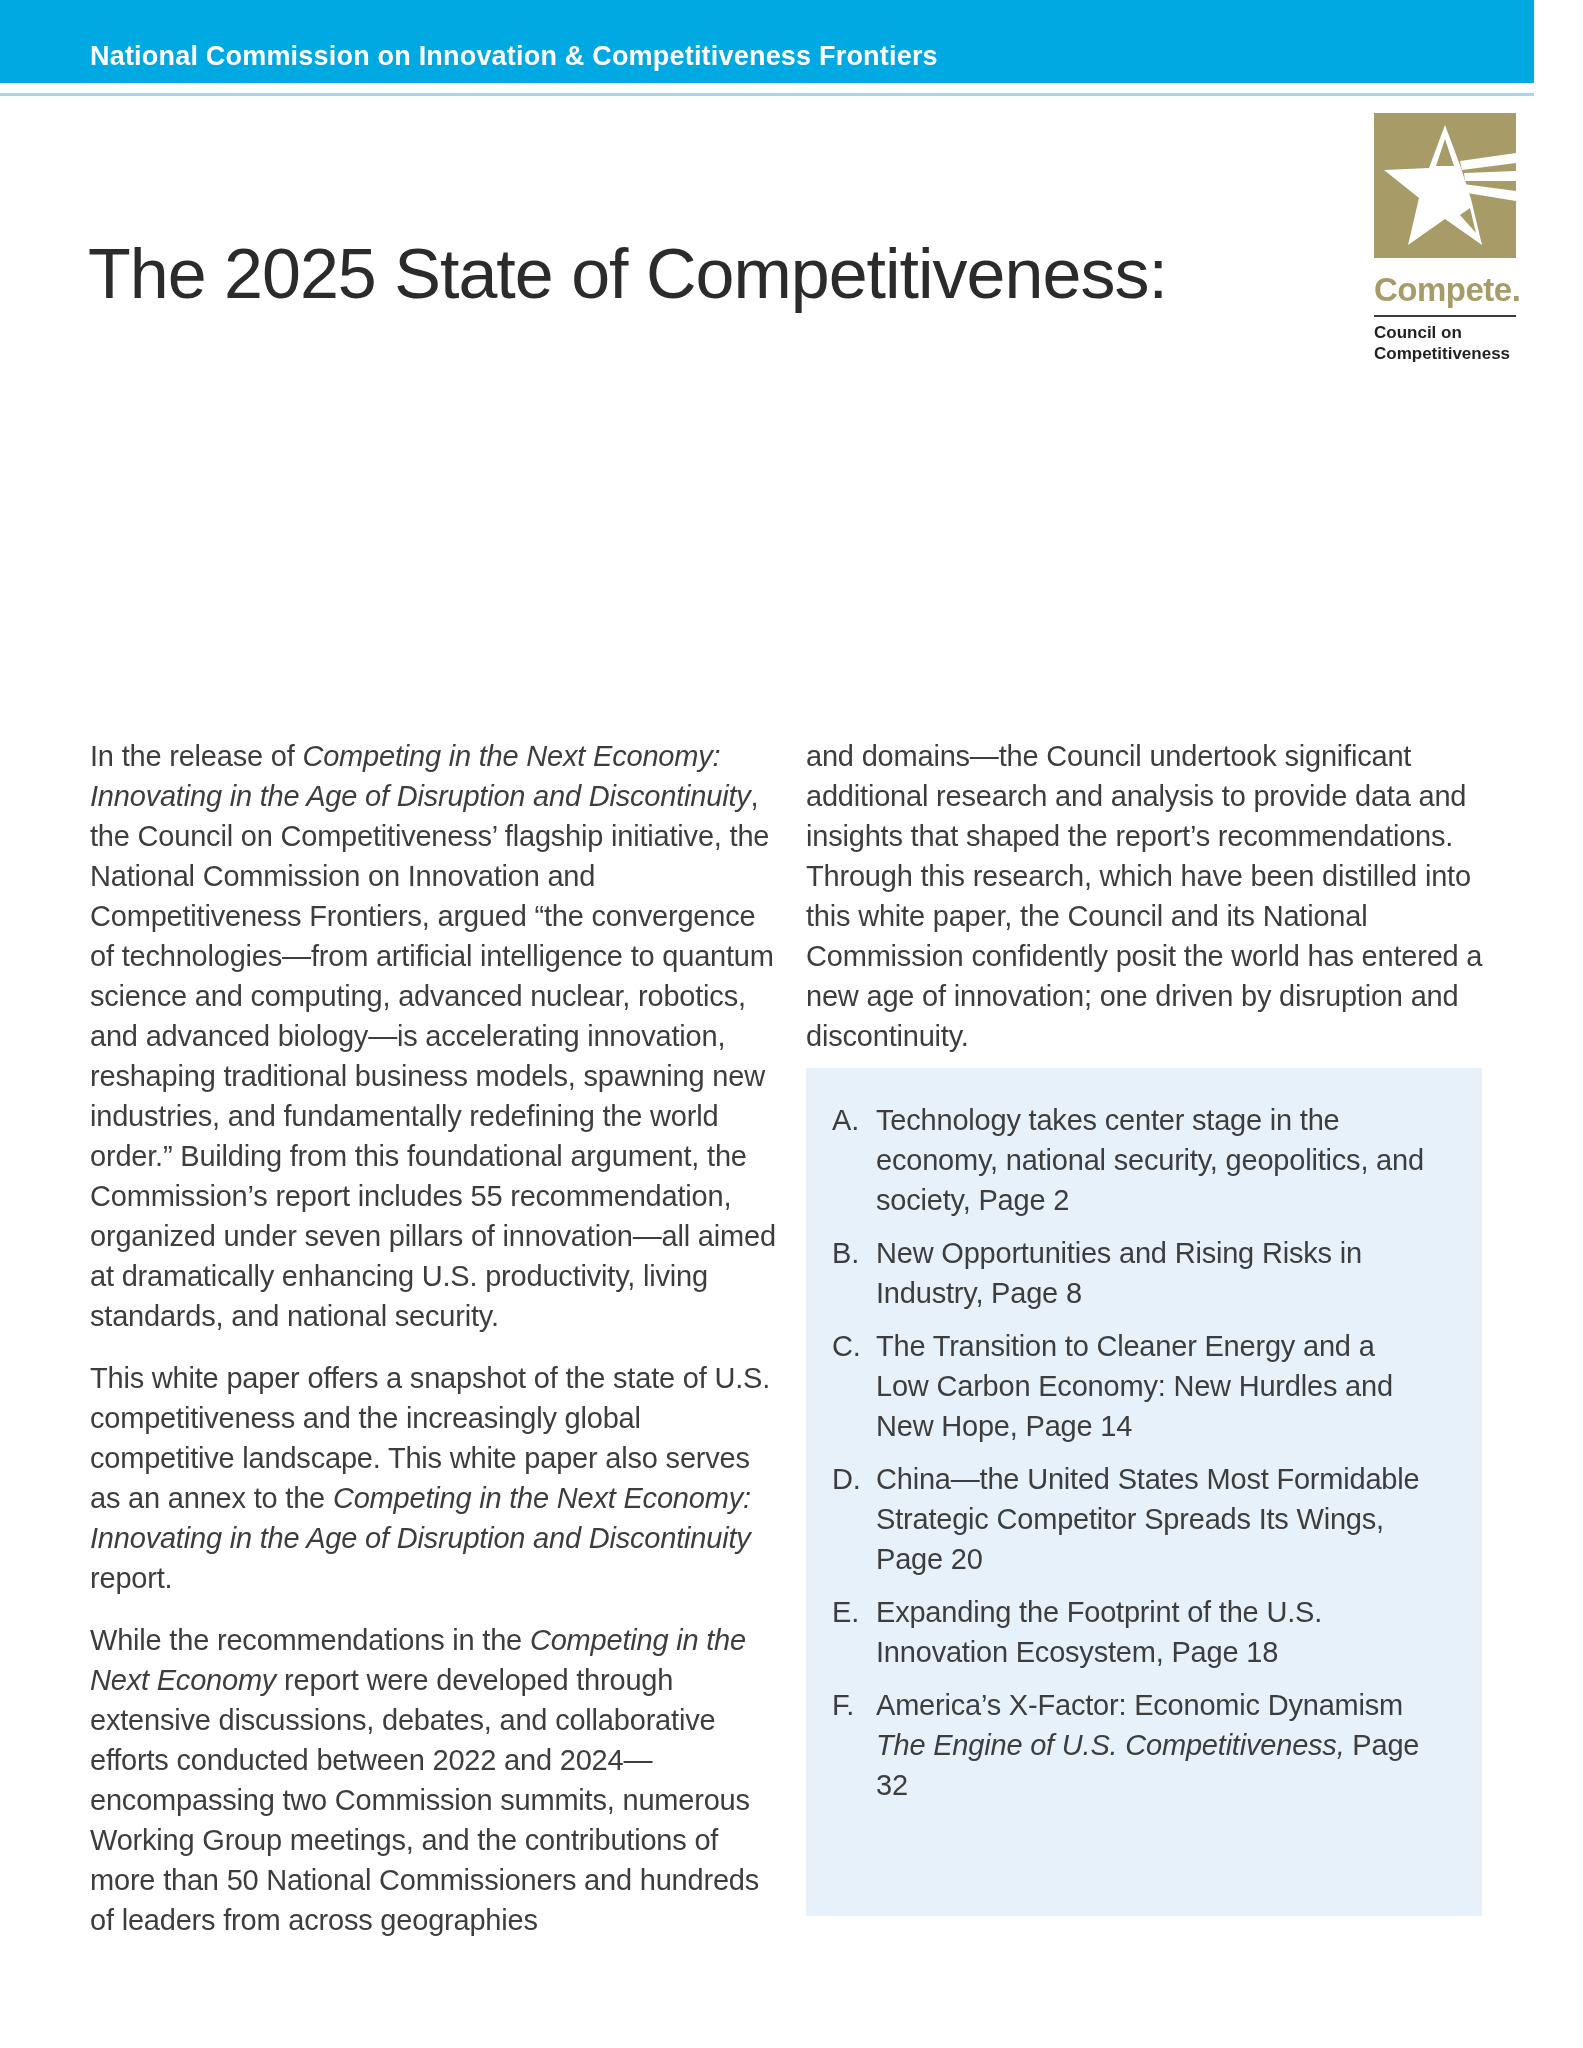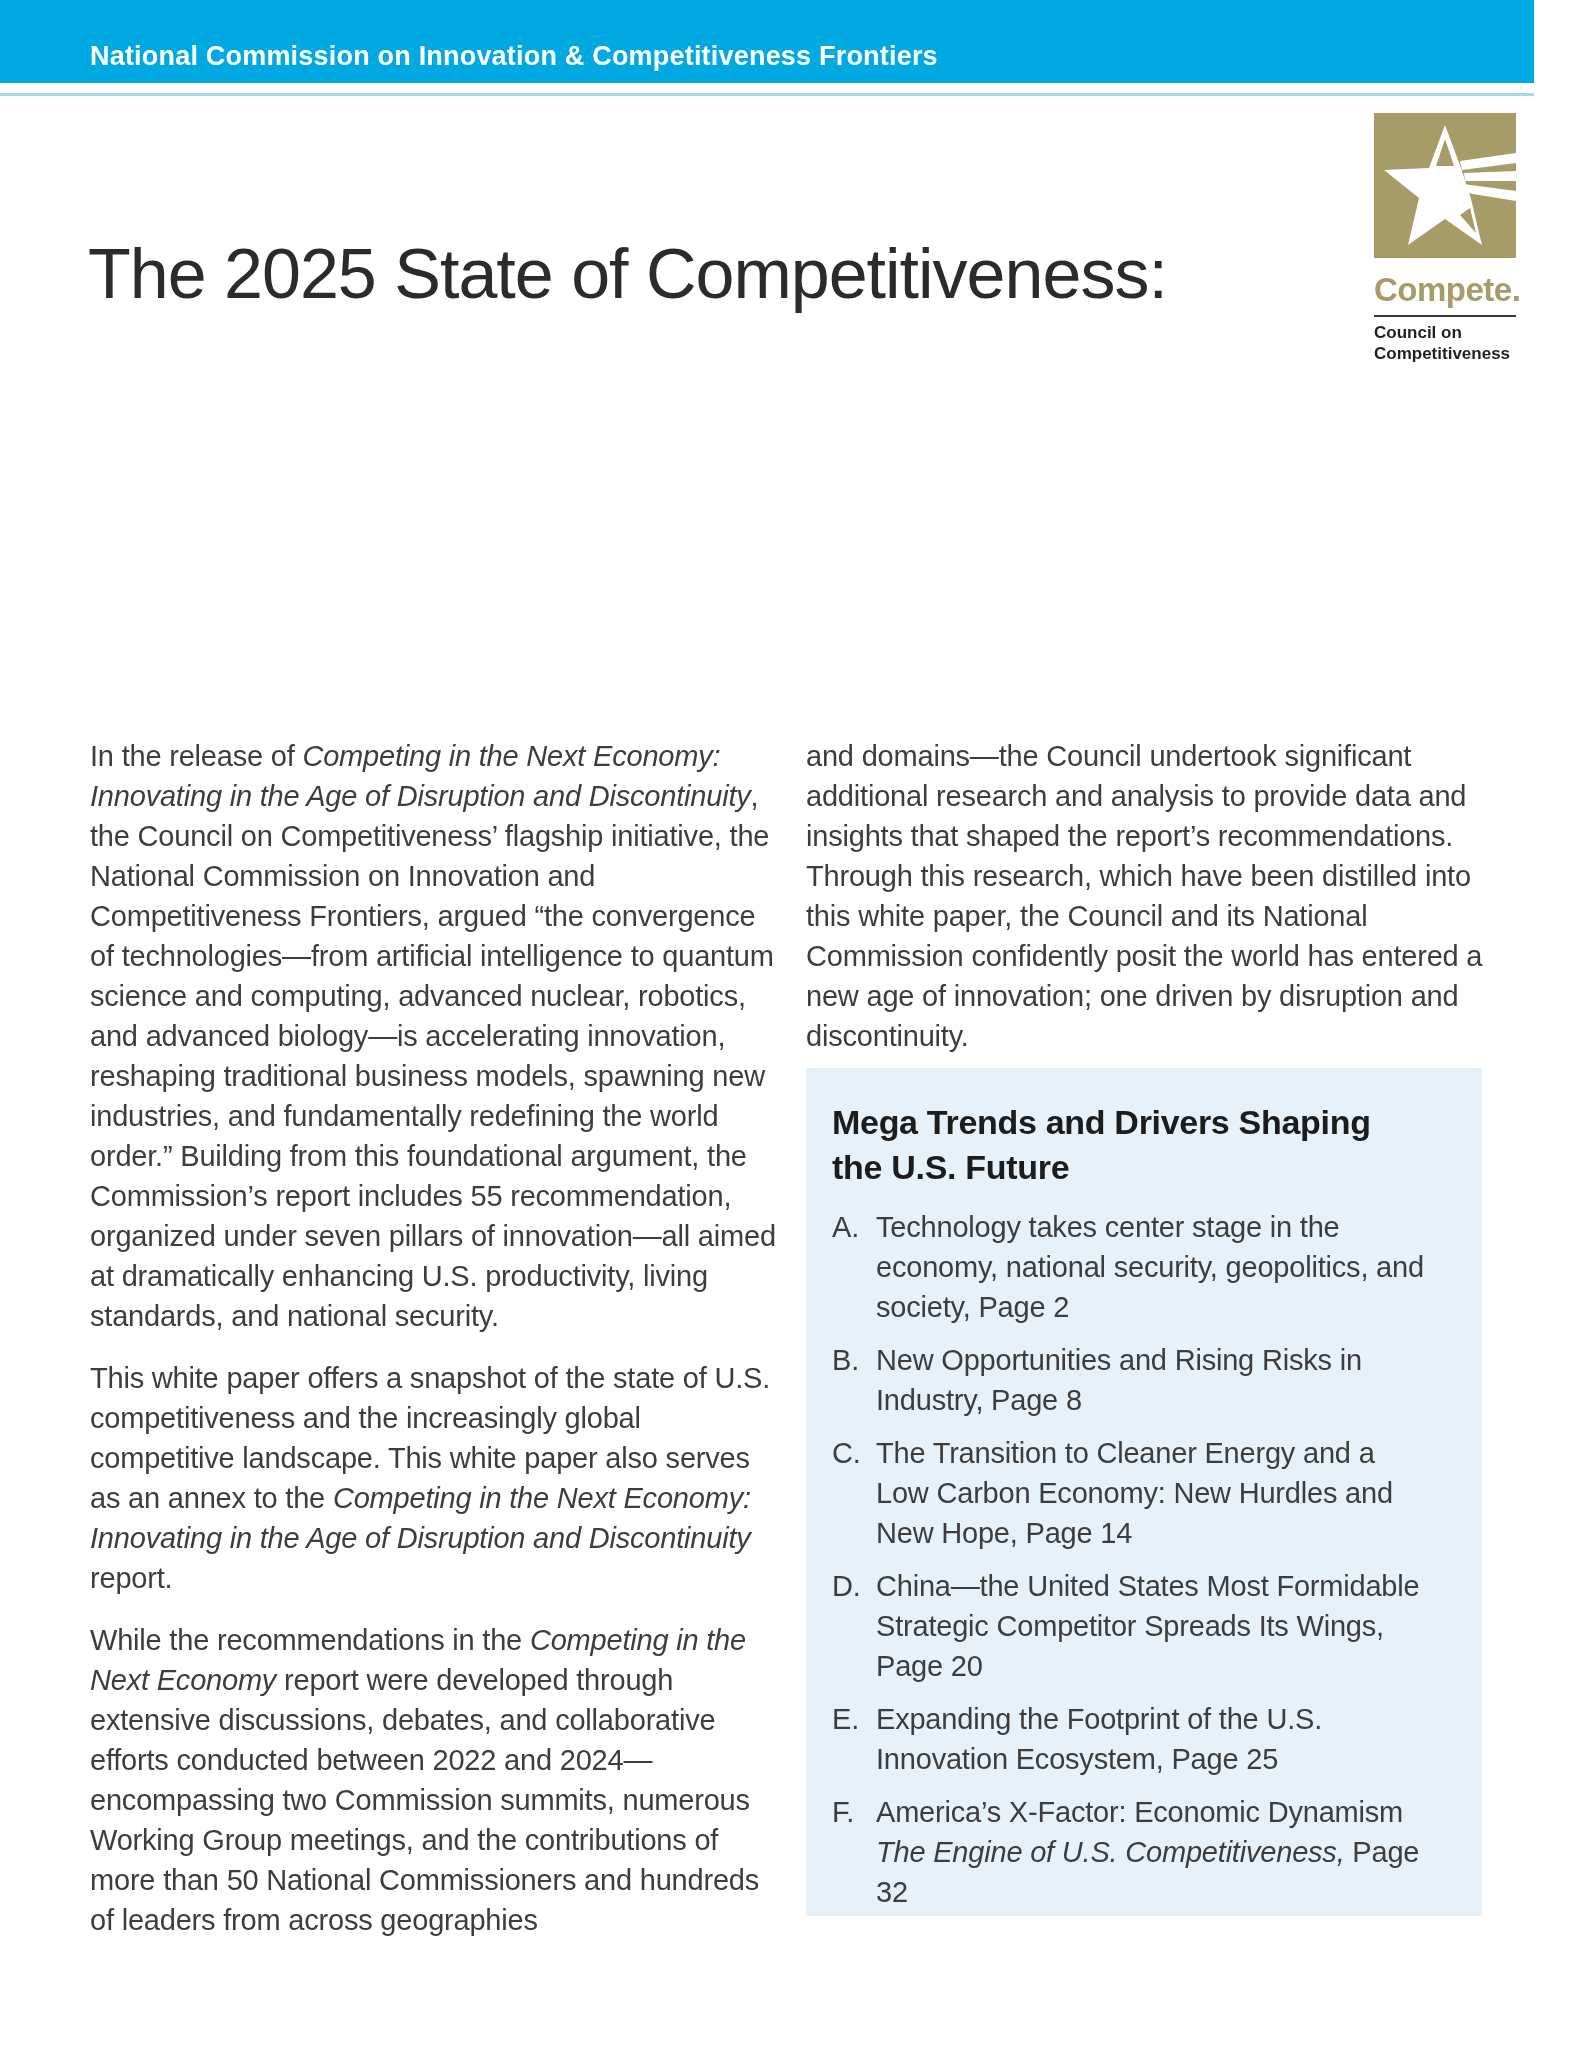--- a/index.html
+++ b/index.html
@@ -153,41 +153,40 @@
   <div class="col col-left" id="col-left">
       <p class="para"><span>In the release of </span><i>Competing in the Next Economy: Innovating in the Age of Disruption and Discontinuity</i><span>, the Council on Competitiveness’ flagship initiative, the National Commission on Innovation and Competitiveness Frontiers, argued “the convergence of technologies—from artificial intelligence to quantum science and computing, advanced nuclear, robotics, and advanced biology—is accelerating innovation, reshaping traditional business models, spawning new industries, and fundamentally redefining the world order.” Building from this foundational argument, the Commission’s report includes 55 recommendation, organized under seven pillars of innovation—all aimed at dramatically enhancing U.S. productivity, living standards, and national security.</span></p>
       <p class="para"><span>This white paper offers a snapshot of the state of U.S. competitiveness and the increasingly global competitive landscape. This white paper also serves as an annex to the </span><i>Competing in the Next Economy: Innovating in the Age of Disruption and Discontinuity</i><span> report.</span></p>
       <p class="para"><span>While the recommendations in the </span><i>Competing in the Next Economy</i><span> report were developed through extensive discussions, debates, and collaborative efforts conducted between 2022 and 2024—encompassing two Commission summits, numerous Working Group meetings, and the contributions of more than 50 National Commissioners and hundreds of leaders from across geographies</span></p>
     </div>
   <div class="col col-right" id="col-right">
       <p class="para"><span>and domains—the Council undertook significant additional research and analysis to provide data and insights that shaped the report’s recommendations. Through this research, which have been distilled into this white paper, the Council and its National Commission confidently posit the world has entered a new age of innovation; one driven by disruption and discontinuity.</span></p>
     </div>
 
   <div class="megabox">
-    <h2 class="megabox-heading">Mega Trends and Drivers Shaping the U.S. Future</h2>
     <div id="toc-list">
         <div class="toc-item">
           <span class="toc-label">A.</span>
           <span class="toc-text"><span>Technology takes center stage in the economy, national security, geopolitics, and society, Page 2</span></span>
         </div>
         <div class="toc-item">
           <span class="toc-label">B.</span>
           <span class="toc-text"><span>New Opportunities and Rising Risks in Industry, Page 8</span></span>
         </div>
         <div class="toc-item">
           <span class="toc-label">C.</span>
           <span class="toc-text"><span>The Transition to Cleaner Energy and a Low Carbon Economy: New Hurdles and New Hope, Page 14</span></span>
         </div>
         <div class="toc-item">
           <span class="toc-label">D.</span>
           <span class="toc-text"><span>China—the United States Most Formidable Strategic Competitor Spreads Its Wings, Page 20</span></span>
         </div>
         <div class="toc-item">
           <span class="toc-label">E.</span>
-          <span class="toc-text"><span>Expanding the Footprint of the U.S. Innovation Ecosystem, Page 25</span></span>
+          <span class="toc-text"><span>Expanding the Footprint of the U.S. Innovation Ecosystem, Page 18</span></span>
         </div>
         <div class="toc-item">
           <span class="toc-label">F.</span>
           <span class="toc-text"><span>America’s X-Factor: Economic Dynamism </span><i>The Engine of U.S. Competitiveness,</i><span> Page 32</span></span>
         </div>
       </div>
   </div>
 
 </div>
 

